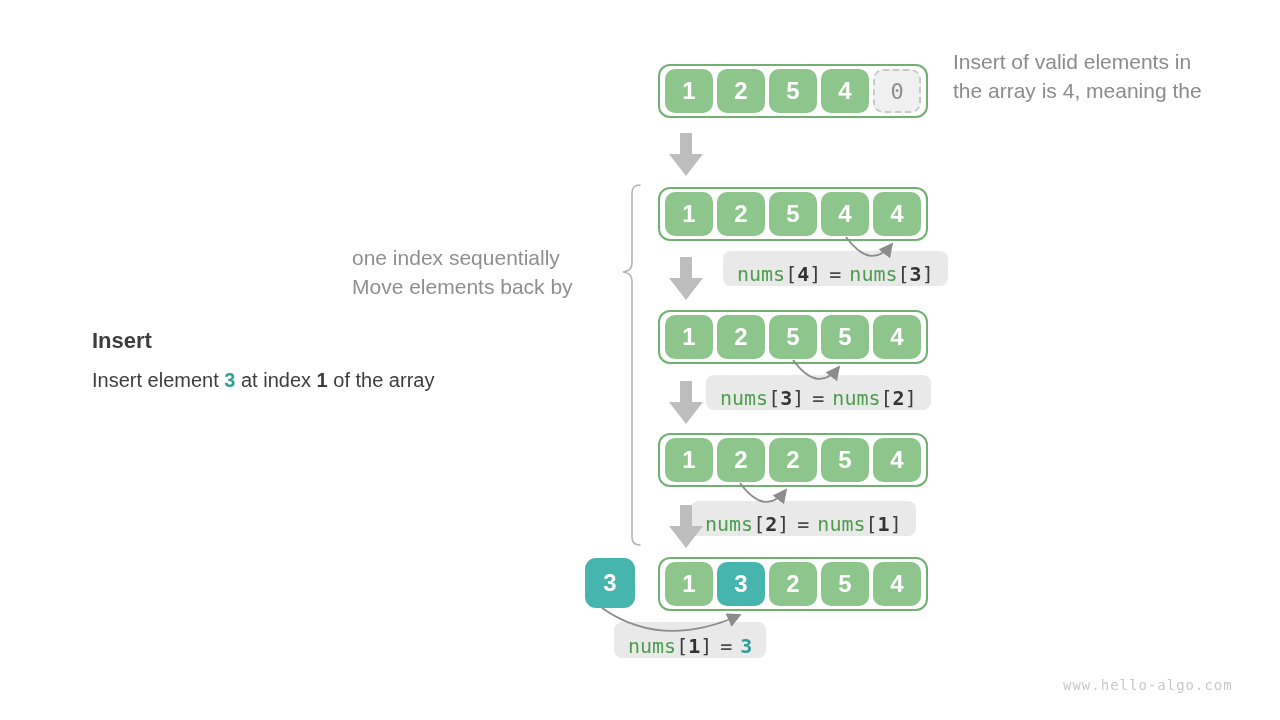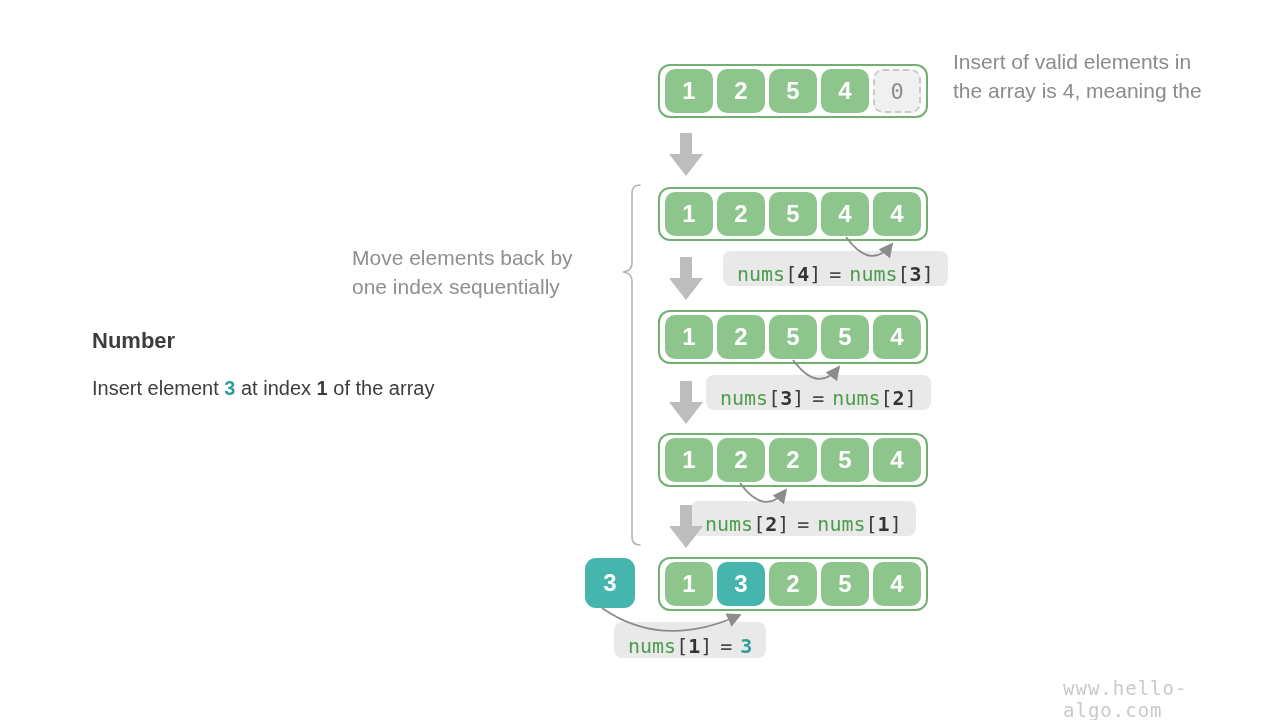--- a/index.html
+++ b/index.html
@@ -49,39 +49,39 @@
   .note {
     position:absolute; color:#8b8b8b; font-size:21px; line-height:29px;
   }
   .note .mono0 {
     font-family:"DejaVu Sans Mono", monospace; font-weight:bold; font-size:19px;
   }
   .move-note { position:absolute; color:#8f8f8f; font-size:21px; line-height:29px; }
   .example-title {
     position:absolute; color:#3d3d3d; font-size:22px; font-weight:bold;
   }
-  .example-desc { position:absolute; color:#3d3d3d; font-size:20px;margin-top:8px; }
+  .example-desc { position:absolute; color:#3d3d3d; font-size:20px; }
   .example-desc .v1 { color:#2f9e97; font-weight:bold; }
   .example-desc .v2 { font-weight:bold; }
   .watermark {
     position:absolute; left:1063px; top:677px; color:#c9c9c9;
-    font-family:"DejaVu Sans Mono", monospace; font-size:19px; letter-spacing:1px;
+    font-family:"DejaVu Sans Mono", monospace; font-size:14px; letter-spacing:1px;
   }
 </style>
 </head>
 <body>
 
 <div class="stage">
 
-  <div class="example-title" style="left:92px; top:328px;">Number</div>
+  <div class="example-title" style="left:92px; top:328px;">Insert</div>
   <div class="example-desc" style="left:92px; top:369px;"><span>Insert element </span><span class="v1">3</span><span> at index </span><span class="v2">1</span><span> of the array</span></div>
 
   <div class="move-note" style="left:352px; top:243px;">
+    <div>one index sequentially</div>
     <div>Move elements back by</div>
-    <div>one index sequentially</div>
   </div>
 
   <svg class="shape brace" style="left:618px; top:183px;" width="24" height="364" viewBox="0 0 24 364">
     <path d="M 22 2 Q 14 2 14 10 L 14 80 Q 14 88 5 89 Q 14 90 14 98 L 14 354 Q 14 362 22 362" fill="none" stroke="#b3b3b3" stroke-width="1.6" stroke-linecap="round"></path>
   </svg>
 
   <div class="array-box" style="left:658px; top:64px;">
     <div class="cell">1</div>
     <div class="cell">2</div>
     <div class="cell">5</div>

